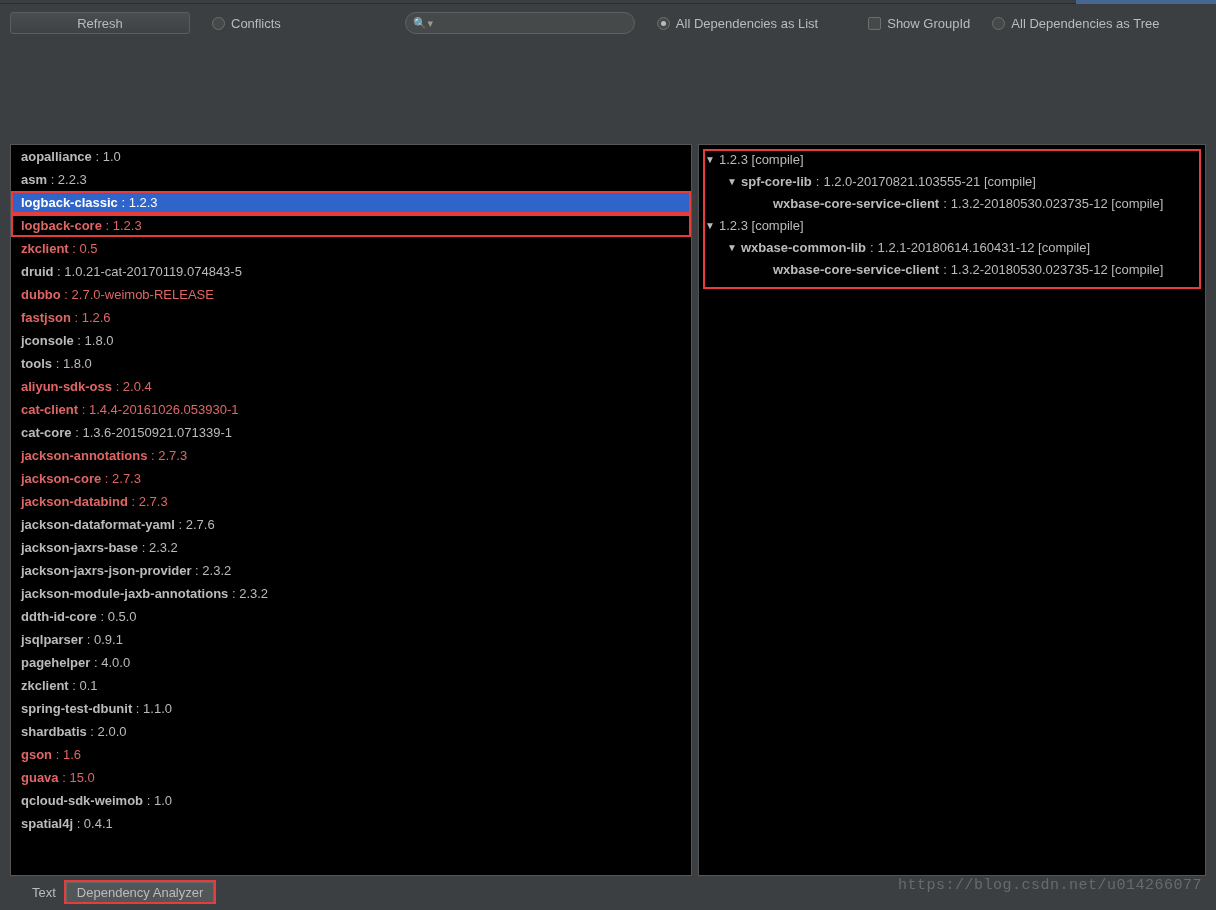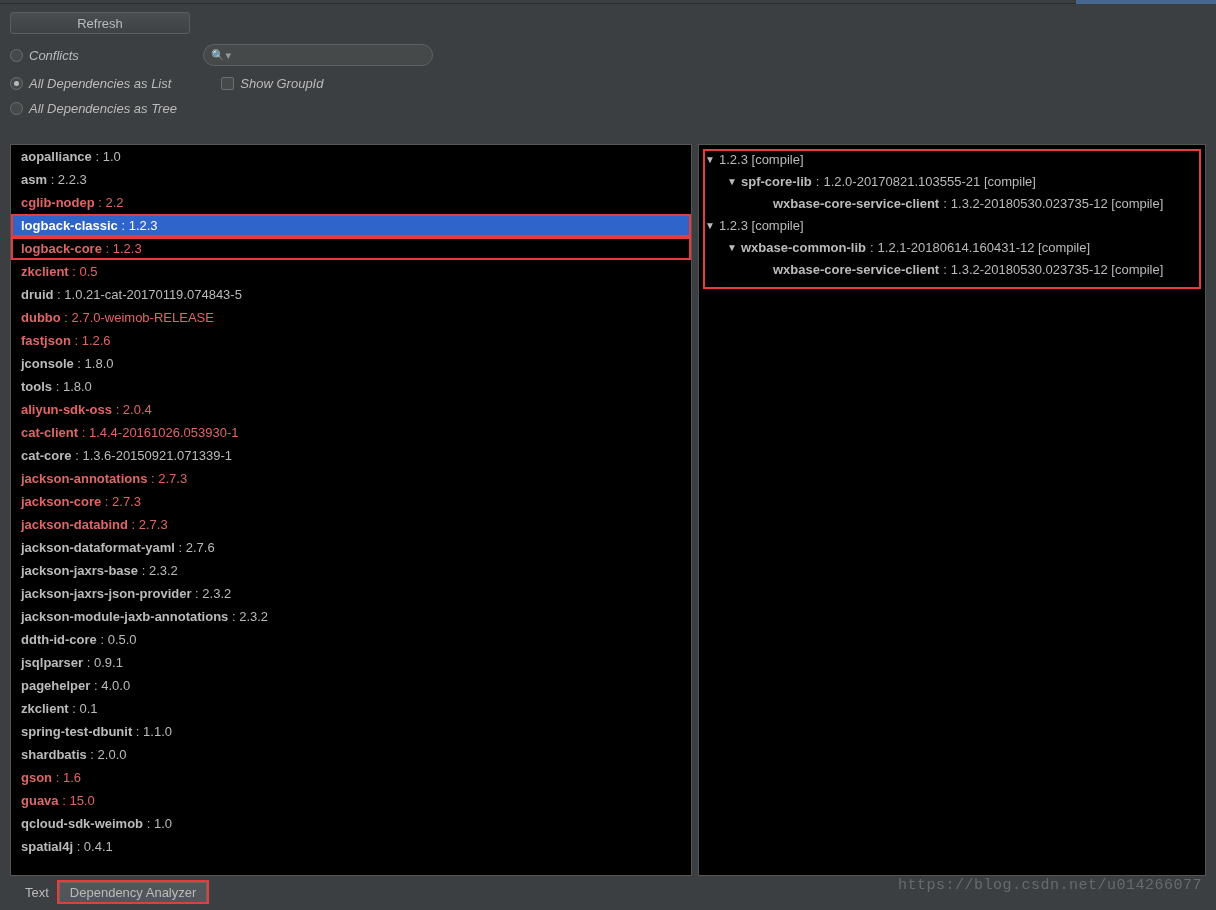--- a/index.html
+++ b/index.html
@@ -20,35 +20,34 @@
   }
   .topbar-right-accent {
     position: absolute;
     right: 0; top: 0;
     width: 140px; height: 4px;
     background: #466790;
   }
   .toolbar {
     padding: 8px 10px 4px 10px;
     display: flex;
-    flex-direction: column;
-    gap: 10px;
+    gap: 22px;
   }
   .row { display: flex; align-items: center; gap: 10px; }
   .btn {
     height: 22px;
     min-width: 180px;
     background: linear-gradient(#4a4d4f,#3f4244);
     border: 1px solid #5a5d5f;
     border-radius: 3px;
     color: #bbbbbb;
     display: flex; align-items: center; justify-content: center;
     cursor: pointer;
   }
-  .radio { display: flex; align-items: center; gap: 6px; cursor: pointer; font-style: italic; }
+  .radio { display: flex; align-items: center; gap: 6px; cursor: pointer; }
   .radio-dot {
     width: 13px; height: 13px; border-radius: 50%;
     border: 1px solid #6e6e6e; background: #45494a;
     display: inline-flex; align-items: center; justify-content: center;
   }
   .radio-dot.active::after { content:""; width:5px; height:5px; border-radius:50%; background:#bbbbbb; }
   .checkbox-box {
     width: 13px; height: 13px; border: 1px solid #6e6e6e; background:#45494a; border-radius:2px;
   }
   .search-box {
@@ -96,21 +95,21 @@
   .tree-toggle {
     width:10px; display:inline-block; color:#bbb; font-size:10px;
   }
   .tree-name { font-weight:700; color:#bbbbbb; }
   .tree-ver { color:#bbbbbb; }
   .right-highlight {
     position:absolute; left:4px; right:4px; top:4px; height:140px;
     border:2px solid #e63c3c; pointer-events:none;
   }
   .tabs {
-    position:absolute; bottom:8px; left:15px;
+    position:absolute; bottom:8px; left:22px;
     display:flex; align-items:flex-end;
     font-size:13px;
   }
   .tab {
     padding: 2px 10px;
     color:#bbbbbb;
     cursor:pointer;
   }
   .tab.active {
     background:#515658; border:1px solid #666; border-bottom:none;
@@ -161,21 +160,20 @@
       <span class="radio-dot"></span>
       <span>All Dependencies as Tree</span>
     </label>
   </div>
 </div>
 
 <div class="panels">
   <div class="panel panel-left" id="left-panel">
       <div class="dep-row"><span class="name">aopalliance</span><span class="ver"> : 1.0</span></div>
       <div class="dep-row"><span class="name">asm</span><span class="ver"> : 2.2.3</span></div>
-      <div class="dep-row"><span class="name conflict">cglib-nodep</span><span class="ver conflict"> : 2.2</span></div>
       <div class="dep-row selected boxed"><span class="name">logback-classic</span><span class="ver"> : 1.2.3</span></div>
       <div class="dep-row boxed"><span class="name conflict">logback-core</span><span class="ver conflict"> : 1.2.3</span></div>
       <div class="dep-row"><span class="name conflict">zkclient</span><span class="ver conflict"> : 0.5</span></div>
       <div class="dep-row"><span class="name">druid</span><span class="ver"> : 1.0.21-cat-20170119.074843-5</span></div>
       <div class="dep-row"><span class="name conflict">dubbo</span><span class="ver conflict"> : 2.7.0-weimob-RELEASE</span></div>
       <div class="dep-row"><span class="name conflict">fastjson</span><span class="ver conflict"> : 1.2.6</span></div>
       <div class="dep-row"><span class="name">jconsole</span><span class="ver"> : 1.8.0</span></div>
       <div class="dep-row"><span class="name">tools</span><span class="ver"> : 1.8.0</span></div>
       <div class="dep-row"><span class="name conflict">aliyun-sdk-oss</span><span class="ver conflict"> : 2.0.4</span></div>
       <div class="dep-row"><span class="name conflict">cat-client</span><span class="ver conflict"> : 1.4.4-20161026.053930-1</span></div>

